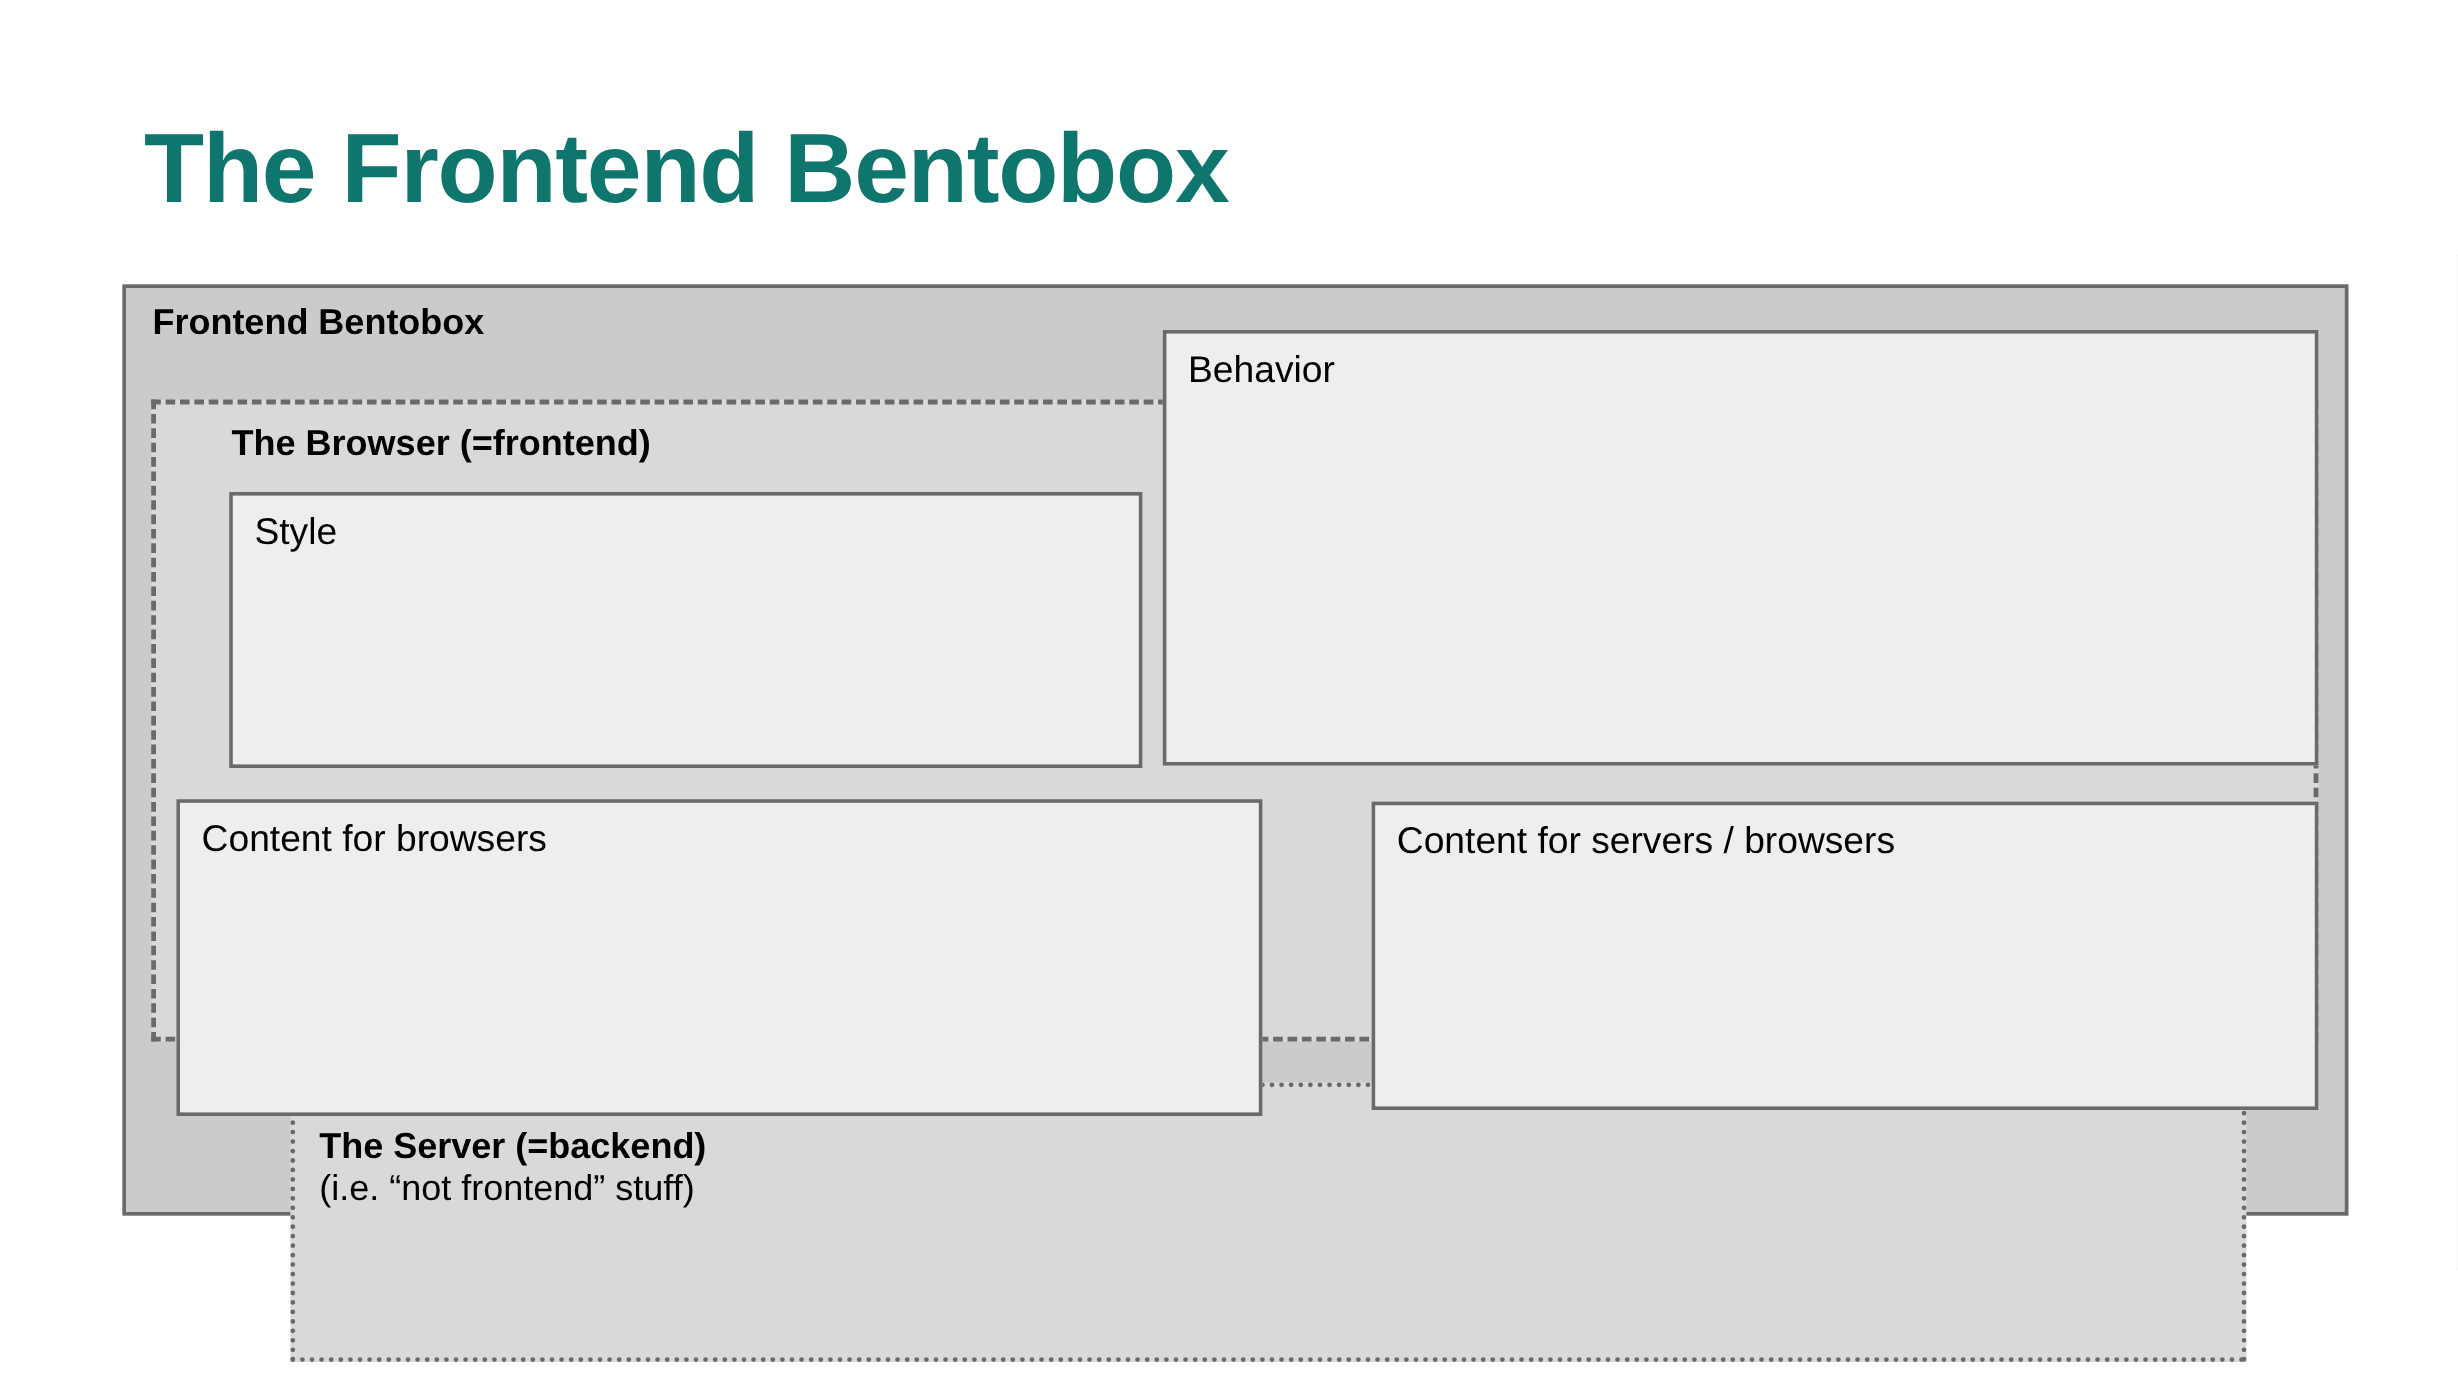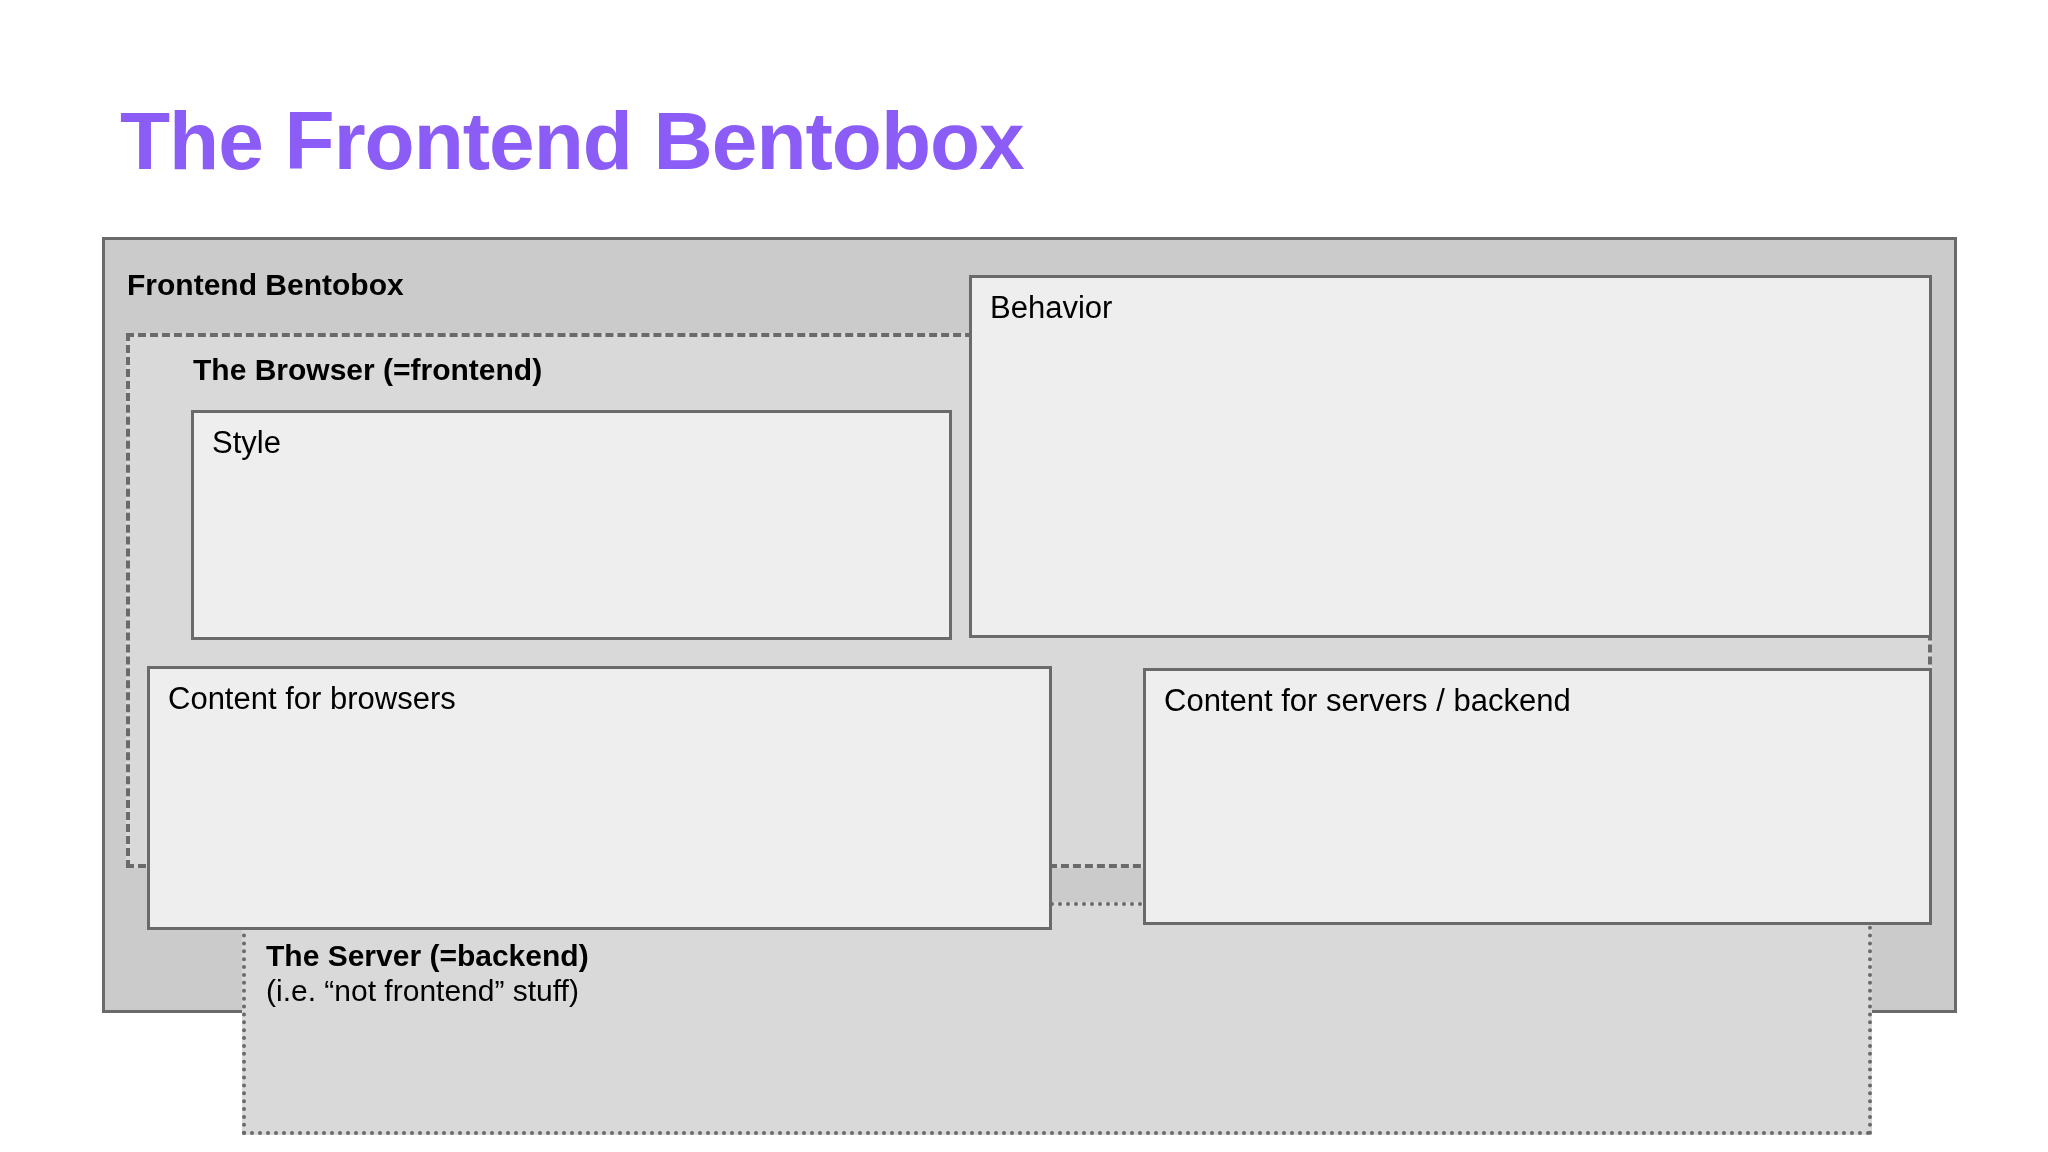--- a/index.html
+++ b/index.html
@@ -21,21 +21,21 @@
   
   #slide-title {
     position: absolute;
     left: 120px;
     top: 100px;
     font-size: 82px;
     font-weight: bold;
     letter-spacing: -1px;
     line-height: 1.0;
     white-space: nowrap;
-    color: #8b5cf6;
+    color: #0f766e;
   }
 
   
   .box {
     position: absolute;
     box-sizing: border-box;
   }
 
   
   #outer-container {
@@ -43,21 +43,21 @@
     top: 237px;
     width: 1855px;
     height: 776px;
     background: #cbcbcb;
     border: 3px solid #6a6a6a;
     z-index: 1;
   }
   #outer-container-label {
     position: absolute;
     left: 22px;
-    top: 28px;
+    top: 12px;
     font-size: 30px;
     font-weight: bold;
     white-space: nowrap;
   }
 
   
   #browser-group {
     left: 126px;
     top: 333px;
     width: 1806px;
@@ -150,14 +150,14 @@
 
 <div class="box leaf" id="card-behavior">
   <span class="leaf-label">Behavior</span>
 </div>
 
 <div class="box leaf" id="card-content-browsers">
   <span class="leaf-label">Content for browsers</span>
 </div>
 
 <div class="box leaf" id="card-content-servers">
-  <span class="leaf-label">Content for servers / backend</span>
+  <span class="leaf-label">Content for servers / browsers</span>
 </div>
 
 </body></html>

